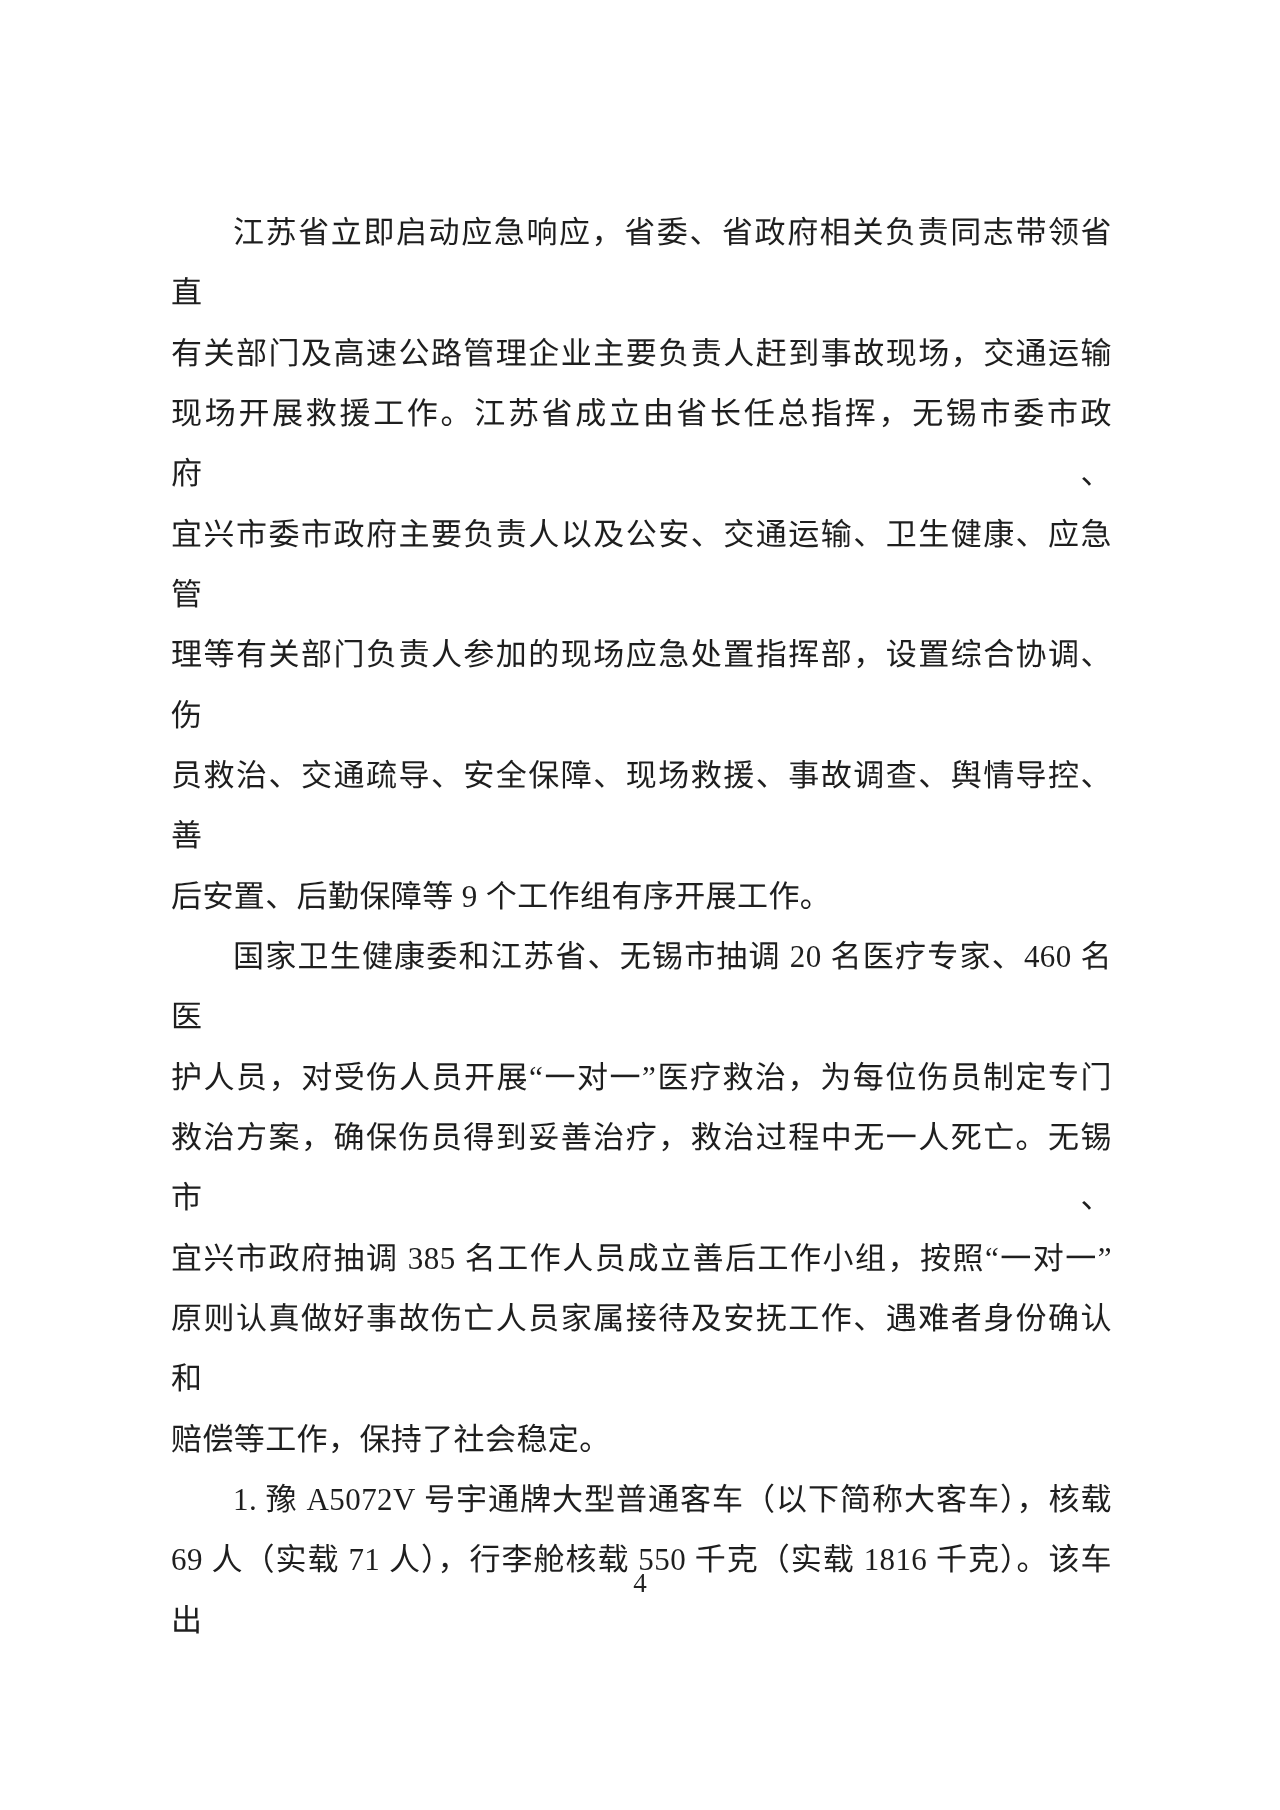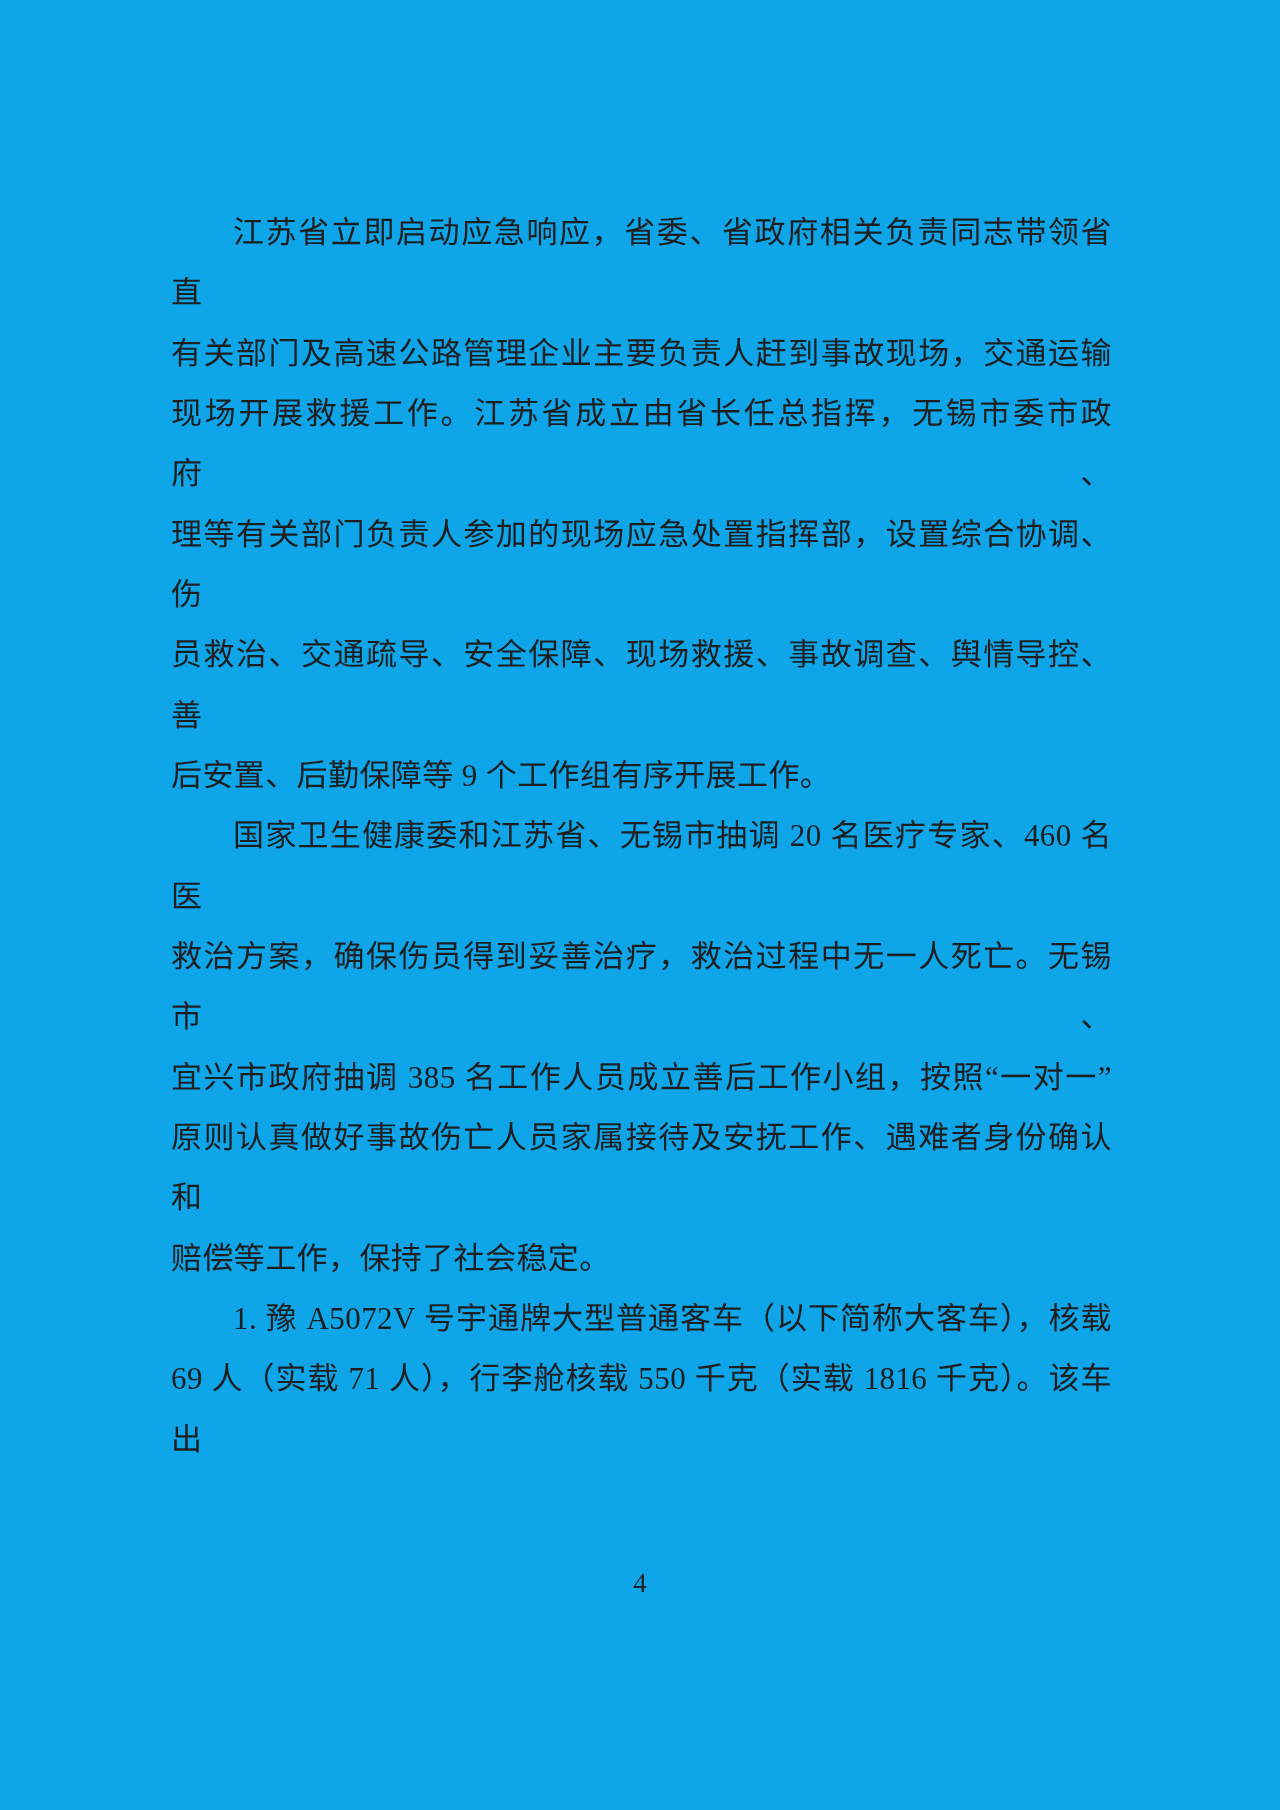--- a/index.html
+++ b/index.html
@@ -5,21 +5,21 @@
   html, body {
     margin: 0;
     padding: 0;
     background: #e8e8e8;
   }
   .page {
     position: relative;
     width: 1280px;
     height: 1810px;
     margin: 0 auto;
-    background: #0ea5e9;
+    background: #ffffff;
     overflow: hidden;
     font-family: "Liberation Serif", "DejaVu Serif", serif;
     color: #1e1e1e;
   }
   .text-block {
     position: absolute;
     left: 171px;
     top: 203px;
     width: 941px;
     font-size: 31px;
@@ -57,27 +57,29 @@
 <body>
 
 <div class="page">
 
   <div class="text-block">
 
     <div>
       <div class="line j ind">江苏省立即启动应急响应，省委、省政府相关负责同志带领省直</div>
       <div class="line j">有关部门及高速公路管理企业主要负责人赶到事故现场，交通运输</div>
       <div class="line j">现场开展救援工作。江苏省成立由省长任总指挥，无锡市委市政府、</div>
+      <div class="line j">宜兴市委市政府主要负责人以及公安、交通运输、卫生健康、应急管</div>
       <div class="line j">理等有关部门负责人参加的现场应急处置指挥部，设置综合协调、伤</div>
       <div class="line j">员救治、交通疏导、安全保障、现场救援、事故调查、舆情导控、善</div>
       <div class="line">后安置、后勤保障等 9 个工作组有序开展工作。</div>
     </div>
 
     <div>
       <div class="line j ind">国家卫生健康委和江苏省、无锡市抽调 20 名医疗专家、460 名医</div>
+      <div class="line j">护人员，对受伤人员开展“一对一”医疗救治，为每位伤员制定专门</div>
       <div class="line j">救治方案，确保伤员得到妥善治疗，救治过程中无一人死亡。无锡市、</div>
       <div class="line j">宜兴市政府抽调 385 名工作人员成立善后工作小组，按照“一对一”</div>
       <div class="line j">原则认真做好事故伤亡人员家属接待及安抚工作、遇难者身份确认和</div>
       <div class="line">赔偿等工作，保持了社会稳定。</div>
     </div>
 
 
     <div>
       <div class="line j ind">1. 豫 A5072V 号宇通牌大型普通客车（以下简称大客车），核载</div>
       <div class="line j">69 人（实载 71 人），行李舱核载 550 千克（实载 1816 千克）。该车出</div>

